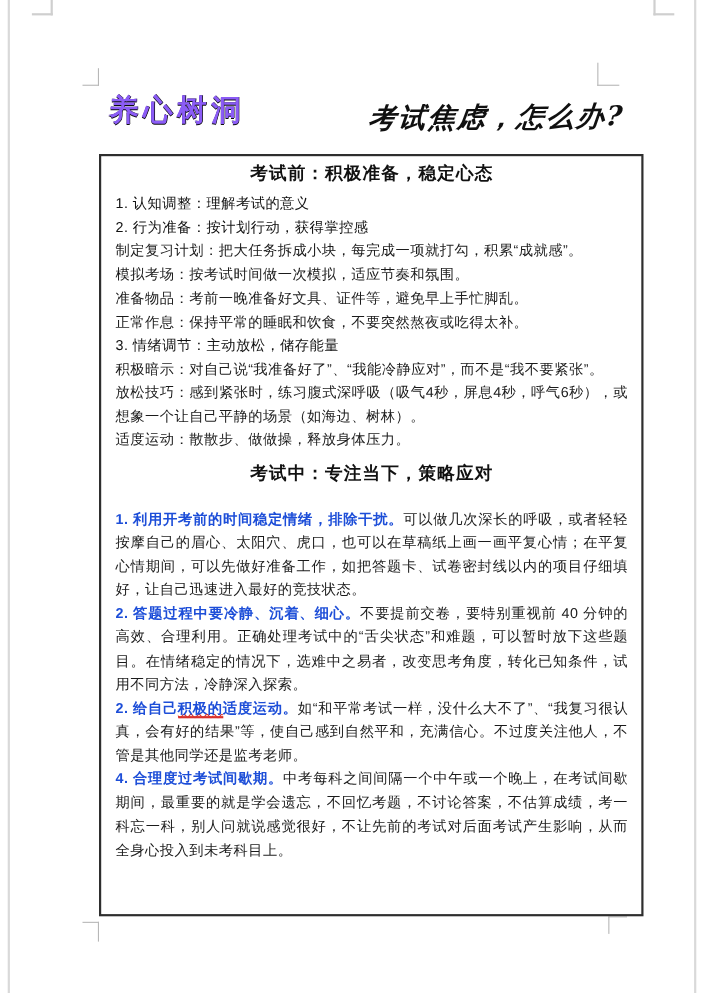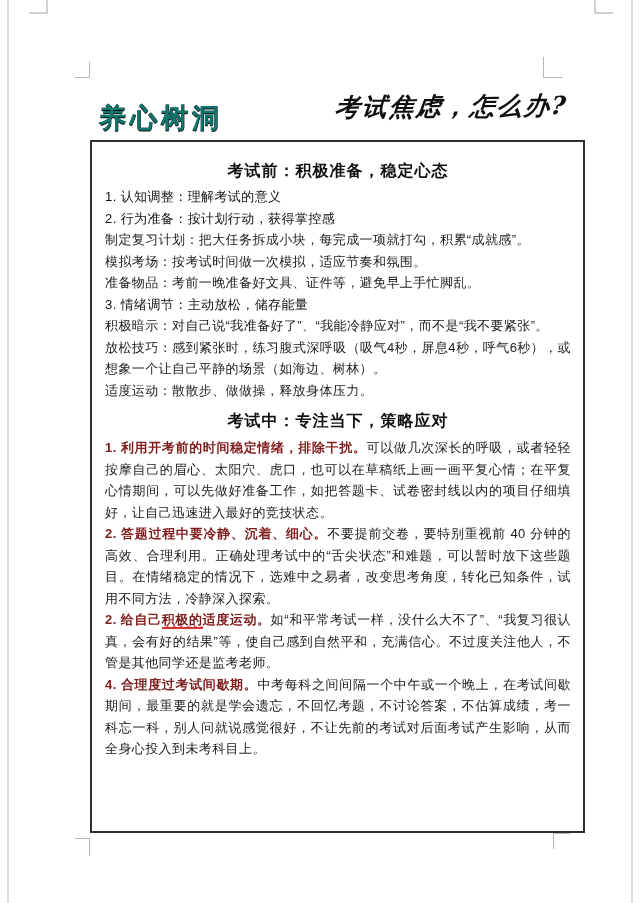--- a/index.html
+++ b/index.html
@@ -11,48 +11,48 @@
   .page-edge{position:absolute;top:0;bottom:0;width:2px;background:#d9d9d9;}
   .page-edge.left{left:7px;}
   .page-edge.right{left:631px;}
   .page-corner{position:absolute;top:0;width:17px;height:12px;}
   .page-corner.left{left:29px;border-right:2px solid #cfcfcf;border-bottom:2px solid #cfcfcf;}
   .page-corner.right{left:594px;border-left:2px solid #cfcfcf;border-bottom:2px solid #cfcfcf;}
   
   .mark{position:absolute;background:#b7b7b7;}
   
   .logo{
-    position:absolute;left:99px;top:100px;font-size:27px;font-weight:900;
-    letter-spacing:4px;color:#0f766e;
+    position:absolute;left:99px;top:82px;font-size:27px;font-weight:900;
+    letter-spacing:4px;color:#8b5cf6;
     text-shadow:0.6px 0 #0d0d0d, 0 0.6px #0d0d0d;
     white-space:nowrap;
   }
   .head-title{
     position:absolute;right:72px;top:90px;font-size:25px;font-weight:800;
     font-style:italic;letter-spacing:2px;color:#101010;
     transform:skewX(-6deg) rotate(-0.5deg);white-space:nowrap;
     font-family:"DejaVu Serif","Liberation Serif",serif;
   }
   
   .content-box{
     position:absolute;left:90px;top:140px;width:495px;height:693px;
     border:2px solid #2e2e2e;box-sizing:border-box;
-    padding:15px 12px 0 13px;background:#ffffff;
+    padding:3px 12px 0 13px;background:#ffffff;
   }
   .sec-title{
     font-size:16px;font-weight:bold;text-align:center;line-height:22px;
     margin:3px 0 4px 0;color:#111;letter-spacing:1px;
   }
-  .sec-title-2{margin:9px 0 5px 0;}
+  .sec-title-2{margin:9px 0 19px 0;}
   .blk{
     font-size:13px;line-height:21.5px;text-align:justify;
     text-justify:inter-ideograph;color:#1b1b1b;letter-spacing:0.4px;
   }
   .blk.heading{font-weight:normal;color:#111;}
-  .blk b{font-weight:bold;color:#7f1d1d;}
+  .blk b{font-weight:bold;color:#1d4ed8;}
   .misspell{
     border-bottom:2px solid #d9312b;
     text-decoration:underline wavy #d9312b 1px;
     text-decoration-skip-ink:none;
   }
 </style>
 </head>
 <body>
 
 <div class="canvas">
@@ -74,20 +74,21 @@
   <div class="logo">养心树洞</div>
   <div class="head-title">考试焦虑，怎么办?</div>
 
   <div class="content-box">
       <div class="sec-title">考试前：积极准备，稳定心态</div>
       <div class="blk heading">1. 认知调整：理解考试的意义</div>
       <div class="blk heading">2. 行为准备：按计划行动，获得掌控感</div>
       <div class="blk para">制定复习计划：把大任务拆成小块，每完成一项就打勾，积累“成就感”。</div>
       <div class="blk para">模拟考场：按考试时间做一次模拟，适应节奏和氛围。</div>
       <div class="blk para">准备物品：考前一晚准备好文具、证件等，避免早上手忙脚乱。</div>
+      <div class="blk para">正常作息：保持平常的睡眠和饮食，不要突然熬夜或吃得太补。</div>
       <div class="blk heading">3. 情绪调节：主动放松，储存能量</div>
       <div class="blk para">积极暗示：对自己说“我准备好了”、“我能冷静应对”，而不是“我不要紧张”。</div>
       <div class="blk para">放松技巧：感到紧张时，练习腹式深呼吸（吸气4秒，屏息4秒，呼气6秒），或想象一个让自己平静的场景（如海边、树林）。</div>
       <div class="blk para">适度运动：散散步、做做操，释放身体压力。</div>
       <div class="sec-title sec-title-2">考试中：专注当下，策略应对</div>
       <div class="blk para"><b>1. 利用开考前的时间稳定情绪，排除干扰。</b>可以做几次深长的呼吸，或者轻轻按摩自己的眉心、太阳穴、虎口，也可以在草稿纸上画一画平复心情；在平复心情期间，可以先做好准备工作，如把答题卡、试卷密封线以内的项目仔细填好，让自己迅速进入最好的竞技状态。</div>
       <div class="blk para"><b>2. 答题过程中要冷静、沉着、细心。</b>不要提前交卷，要特别重视前 40 分钟的高效、合理利用。正确处理考试中的“舌尖状态”和难题，可以暂时放下这些题目。在情绪稳定的情况下，选难中之易者，改变思考角度，转化已知条件，试用不同方法，冷静深入探索。</div>
       <div class="blk para"><b><span>2. 给自己</span><span class="misspell">积极的</span><span>适度运动。</span></b>如“和平常考试一样，没什么大不了”、“我复习很认真，会有好的结果”等，使自己感到自然平和，充满信心。不过度关注他人，不管是其他同学还是监考老师。</div>
       <div class="blk para"><b>4. 合理度过考试间歇期。</b>中考每科之间间隔一个中午或一个晚上，在考试间歇期间，最重要的就是学会遗忘，不回忆考题，不讨论答案，不估算成绩，考一科忘一科，别人问就说感觉很好，不让先前的考试对后面考试产生影响，从而全身心投入到未考科目上。</div>
     </div>

